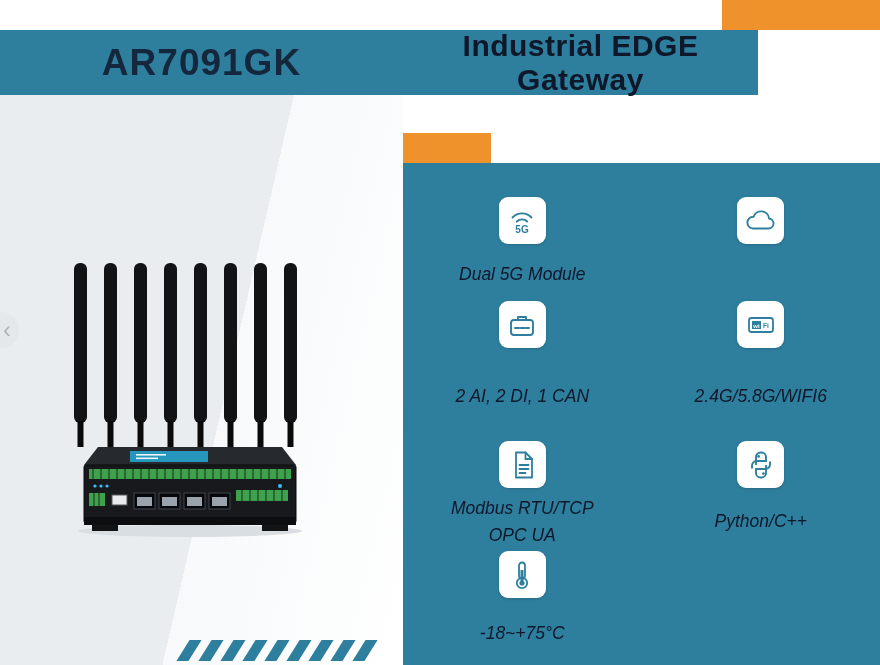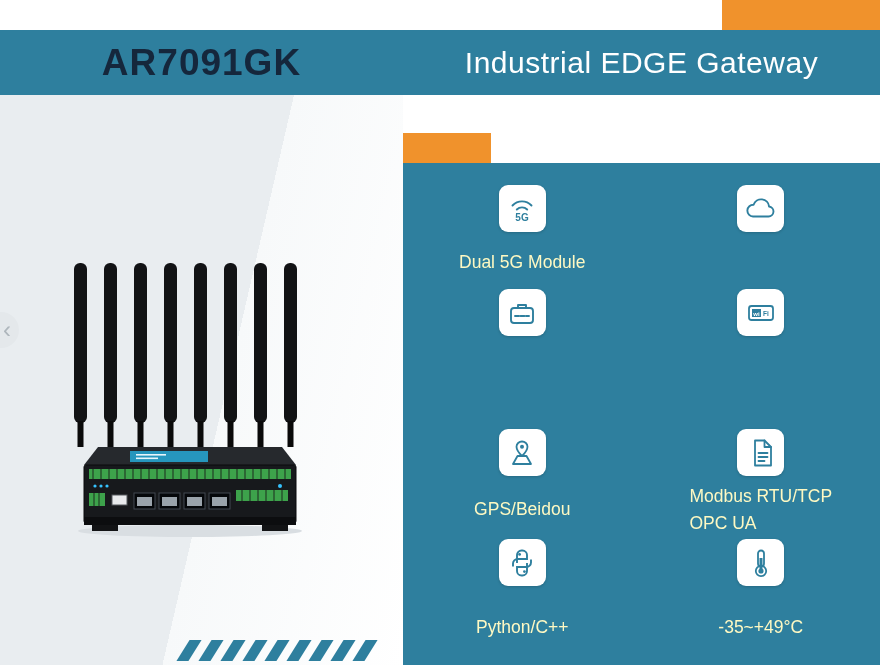--- a/index.html
+++ b/index.html
@@ -5,45 +5,45 @@
   html,body{margin:0;padding:0;}
   body{
     width:880px;height:665px;overflow:hidden;position:relative;
     font-family:"Liberation Sans","DejaVu Sans",sans-serif;
     background:#ffffff;
   }
   
   .topstrip{position:absolute;left:0;top:0;width:880px;height:30px;background:#ffffff;}
   .topstrip .orange{position:absolute;right:0;top:0;width:158px;height:30px;background:#f0922c;}
   
-  .header{position:absolute;left:0;top:30px;width:880px;height:65px;background:#2e7f9e;display:flex;align-items:center;}
+  .header{position:absolute;left:0;top:30px;width:758px;height:65px;background:#2e7f9e;display:flex;align-items:center;}
   .header .model{width:403px;text-align:center;font-size:37px;font-weight:bold;color:#15273c;letter-spacing:1px;}
-  .header .title{flex:1;text-align:center;font-size:30px;font-weight:normal;color:#ffffff;letter-spacing:.5px;}
+  .header .title{flex:1;text-align:center;font-size:30px;font-weight:bold;color:#0f172a;letter-spacing:.5px;}
   
   .content{position:absolute;left:0;top:95px;width:880px;height:570px;}
   
   .left{position:absolute;left:0;top:0;width:403px;height:570px;
         background:linear-gradient(103deg,#e9edf0 0%,#e9edf0 55%,#f7f9fa 55%,#ffffff 100%);}
   .carousel-prev{position:absolute;left:-17px;top:217px;width:36px;height:36px;border-radius:50%;
         background:#e4e8eb;border:none;color:#aeb6bc;font-size:24px;line-height:34px;text-align:center;
         cursor:pointer;padding:0 0 0 12px;}
   .device{position:absolute;left:35px;top:164px;width:310px;height:285px;}
   .stripes{position:absolute;left:183px;top:545px;width:200px;height:21px;display:flex;gap:10px;}
   .stripes span{display:block;width:12px;height:21px;background:#2e7f9e;transform:skewX(-32deg);}
   
   .right{position:absolute;left:403px;top:0;width:477px;height:570px;}
   .orange-tab{position:absolute;left:0;top:38px;width:88px;height:30px;background:#f0922c;}
   .panel{position:absolute;left:0;top:68px;width:477px;height:502px;background:#2e7f9e;
         display:grid;grid-template-columns:1fr 1fr;grid-template-rows:104px 140px 110px 1fr;
-        padding-top:22px;box-sizing:border-box;}
+        padding-top:34px;box-sizing:border-box;}
   .cell{display:flex;flex-direction:column;align-items:center;}
   .tile{width:47px;height:47px;background:#ffffff;border-radius:9px;display:flex;align-items:center;justify-content:center;
         box-shadow:0 1px 3px rgba(0,0,0,.18);}
-  .txt{flex:1;display:flex;flex-direction:column;justify-content:center;text-align:left;
-        color:#fef9c3;font-size:17.5px;line-height:1.5;margin-top:4px;}
+  .txt{flex:1;display:flex;flex-direction:column;justify-content:center;text-align:center;
+        color:#0f172a;font-size:17.5px;line-height:1.5;margin-top:4px;font-style:italic;}
   .txt span{display:block;}
   .ic{display:block;}
 </style>
 </head>
 <body>
 
 <div class="topstrip">
   <div class="orange"></div>
 </div>
 
@@ -159,49 +159,39 @@
         <div class="tile">
           <svg class="ic" width="32" height="32" viewBox="0 0 32 32">
             <g fill="none" stroke="#2e7f9e" stroke-width="1.9" stroke-linecap="round" stroke-linejoin="round">
               <rect x="5" y="11" width="22" height="15" rx="3"></rect>
               <path d="M12 11V8h8v3"></path>
               <path d="M9 19h4M14.5 19h4M20 19h3"></path>
             </g>
           </svg>
         </div>
         <div class="txt">
+          <span>2 AI, 2 DI, 1 CAN</span>
         </div>
       </div>
 
       <div class="cell">
         <div class="tile">
           <svg class="ic" width="32" height="32" viewBox="0 0 32 32">
             <rect x="4" y="9" width="24" height="14" rx="2.5" fill="none" stroke="#2e7f9e" stroke-width="1.8"></rect>
             <rect x="7" y="12" width="9" height="8" fill="#2e7f9e"></rect>
             <text x="8.3" y="18.6" font-size="6" font-weight="bold" fill="#ffffff" font-family="Liberation Sans, sans-serif">wi</text>
             <text x="18" y="18.8" font-size="6.5" font-weight="bold" fill="#2e7f9e" font-family="Liberation Sans, sans-serif">Fi</text>
           </svg>
         </div>
-      </div>
-
-      <div class="cell">
-        <div class="tile">
-          <svg class="ic" width="32" height="32" viewBox="0 0 32 32">
-            <g fill="none" stroke="#2e7f9e" stroke-width="1.8" stroke-linejoin="round">
-              <path d="M7 27l4.5-8h9l4.5 8z"></path>
-              <path d="M16 4.5c3 0 5.5 2.3 5.5 5.2 0 3.8-5.5 9.3-5.5 9.3s-5.5-5.5-5.5-9.3C10.5 6.8 13 4.5 16 4.5z"></path>
-            </g>
-            <circle cx="16" cy="9.8" r="2" fill="#2e7f9e"></circle>
-          </svg>
-        </div>
-        <div class="txt">
-          <span>GPS/Beidou</span>
-          <span></span>
-        </div>
-      </div>
+        <div class="txt">
+          <span>2.4G/5.8G/WIFI6</span>
+          <span></span>
+        </div>
+      </div>
+
 
       <div class="cell">
         <div class="tile">
           <svg class="ic" width="32" height="32" viewBox="0 0 32 32">
             <g fill="none" stroke="#2e7f9e" stroke-width="1.8" stroke-linejoin="round" stroke-linecap="round">
               <path d="M10 3.5h9.5L26 10v18.5H10z"></path>
               <path d="M19.5 3.5V10H26"></path>
               <path d="M13.5 16h9M13.5 20h9M13.5 24h6"></path>
             </g>
           </svg>
@@ -234,20 +224,20 @@
           <svg class="ic" width="32" height="32" viewBox="0 0 32 32">
             <g fill="none" stroke="#2e7f9e" stroke-width="1.8">
               <rect x="13" y="3.5" width="6" height="16" rx="3"></rect>
               <circle cx="16" cy="24" r="5.2"></circle>
             </g>
             <line x1="16" y1="11" x2="16" y2="22" stroke="#2e7f9e" stroke-width="3"></line>
             <circle cx="16" cy="24" r="2.6" fill="#2e7f9e"></circle>
           </svg>
         </div>
         <div class="txt">
-          <span>-35~+49°C</span>
+          <span>-18~+75°C</span>
           <span></span>
         </div>
       </div>
 
     </div>
   </div>
 </div>
 
 </body></html>

